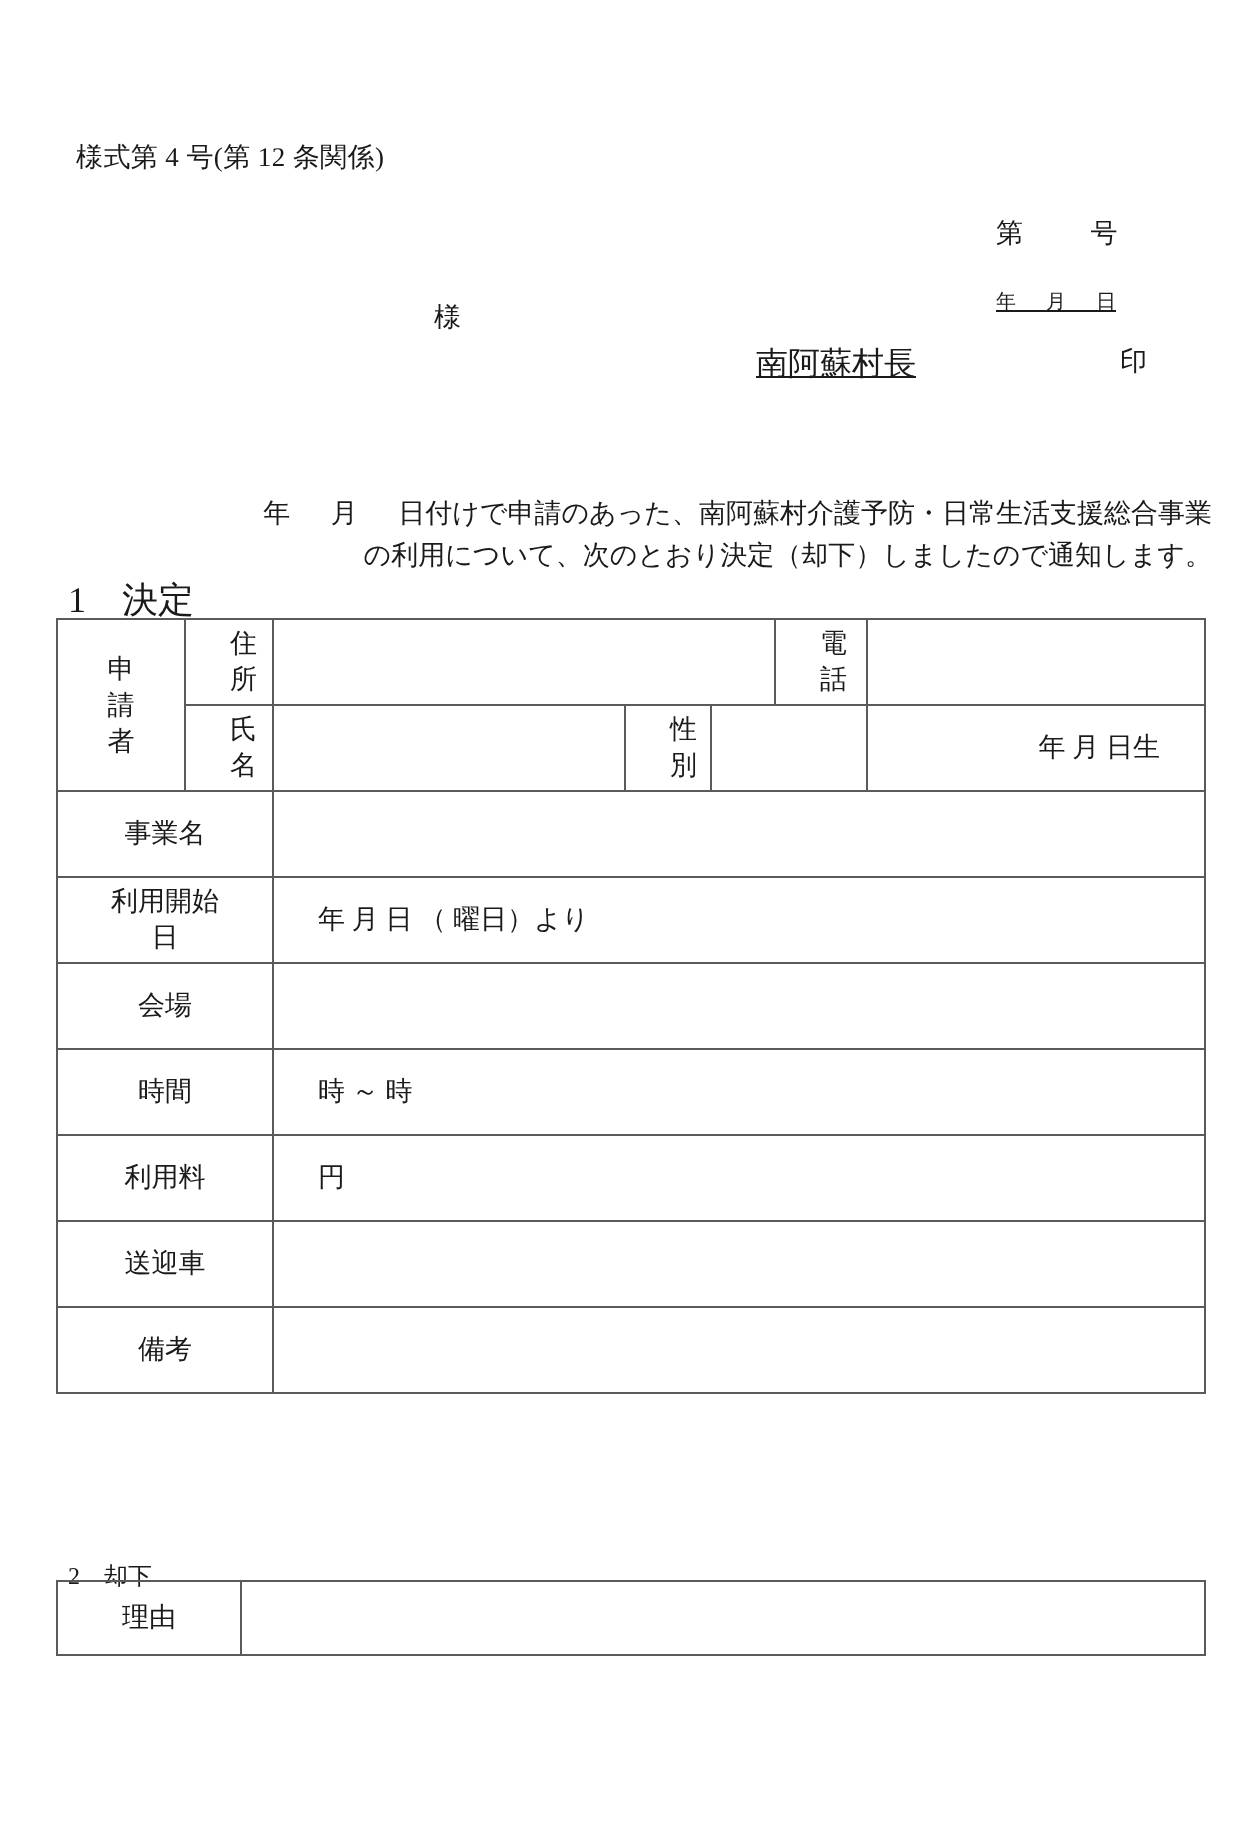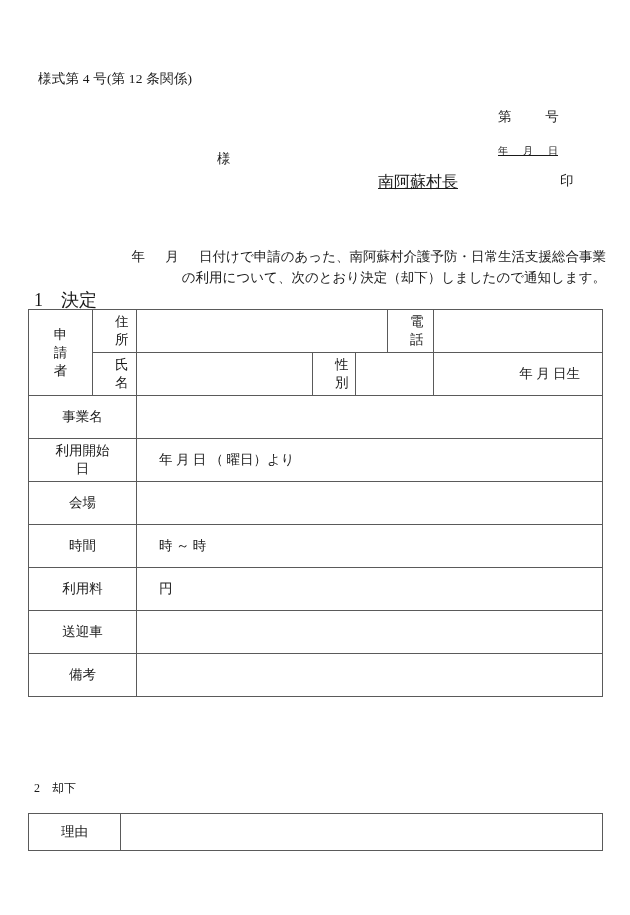--- a/index.html
+++ b/index.html
@@ -106,21 +106,21 @@
   }
 
   #section-2-heading {
     left: 34px; top: 780px;
     font-size: 12px;
   }
 
   
   #reason-table {
     position: absolute;
-    left: 28px; top: 813px;
+    left: 28px; top: 790px;
     width: 574px;
     border-collapse: collapse;
     table-layout: fixed;
     font-size: 13.5px;
   }
   #reason-table td {
     border: 1px solid #5a5a5a;
     height: 36px;
     padding: 0 6px;
     vertical-align: middle;

